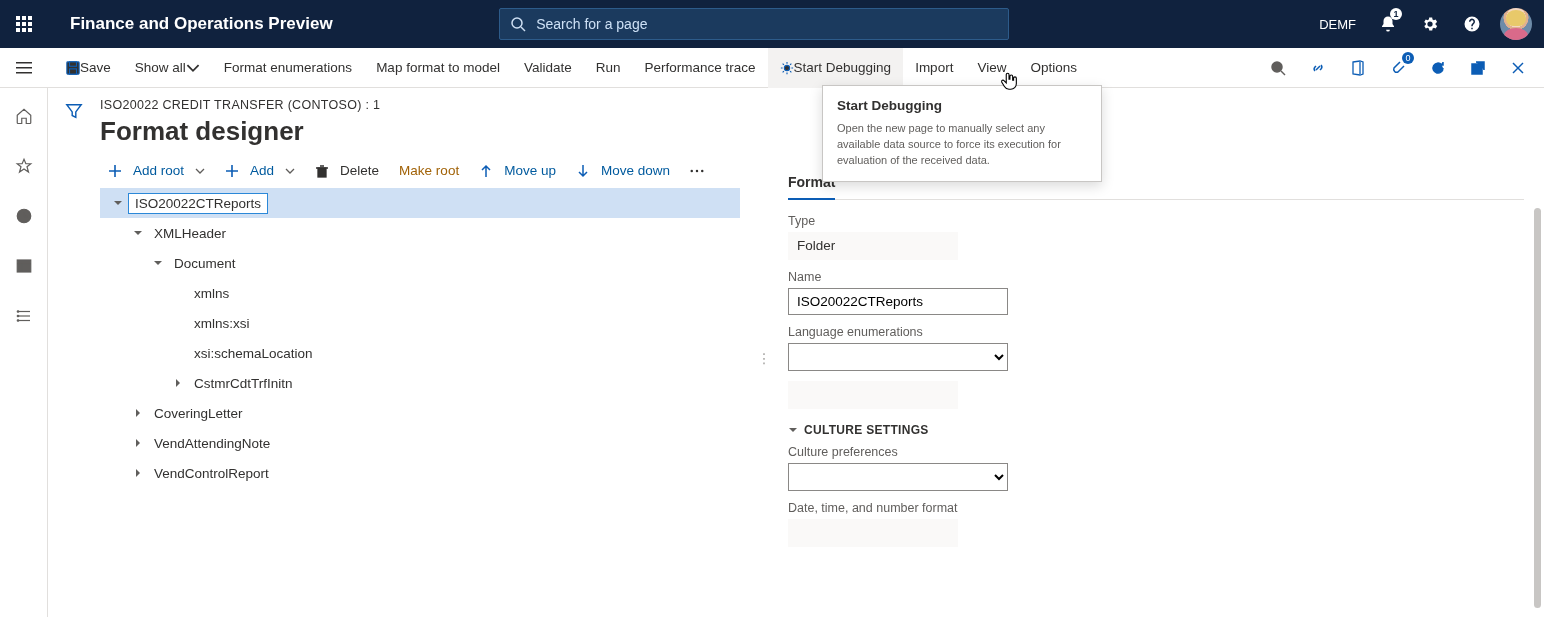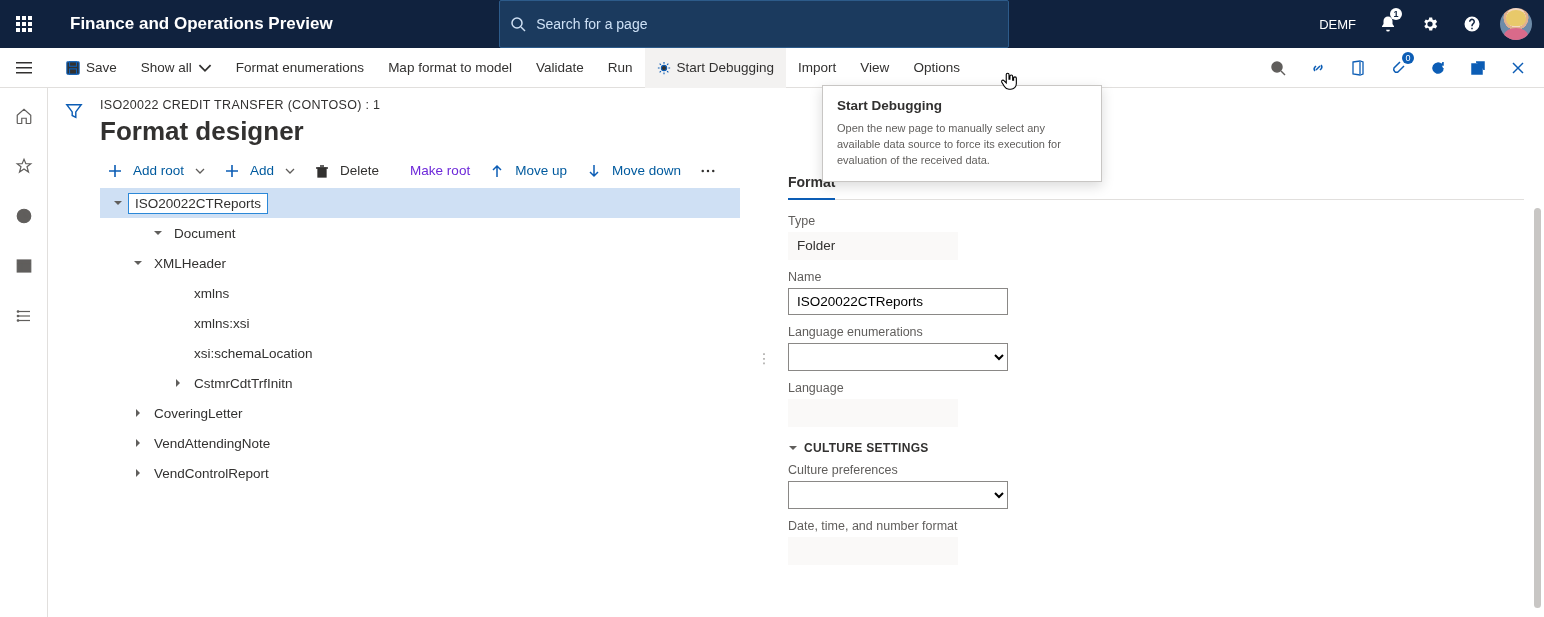--- a/index.html
+++ b/index.html
@@ -39,21 +39,21 @@
     cursor:pointer;
   }
   .waffle svg { width:16px;height:16px; fill:#fff; }
   .app-title { font-size: 17px; font-weight:600; margin-left: 22px; }
   .top-spacer { flex:1; }
   .search-box {
     display:flex;align-items:center;
     background: #1b3a5e;
     border:1px solid #2d5b8a;
     border-radius:2px;
-    width: 510px; height:48px;
+    width: 510px; height:32px;
     padding:0 10px;
     margin-right: 300px;
     color:#cfe0f4;
   }
   .search-box input {
     background:transparent;border:0;color:#fff;
     font-size:14px;flex:1;outline:none;margin-left:8px;
   }
   .search-box input::placeholder { color:#cde0f5; }
   .top-actions { display:flex;align-items:center;gap:2px; }
@@ -90,21 +90,21 @@
   .actionbar {
     height: 40px;
     border-bottom:1px solid var(--border-light);
     display:flex;align-items:center;
     padding-left:0;
   }
   .hamburger { width:48px;display:flex;align-items:center;justify-content:center;cursor:pointer;height:40px; }
   .hamburger svg{width:16px;height:16px;fill:#323130;}
   .actions { display:flex;align-items:center;gap:0;margin-left:6px; }
   .act {
-    display:flex;align-items:center;gap:6px;
+    display:flex;align-items:center;
     padding:0 12px;height:40px;cursor:pointer;
     color:#323130;white-space:nowrap;
   }
   .act.link{color:var(--blue-dark);}
   .act svg{width:14px;height:14px;fill:currentColor;}
   .act.highlight{background:#f3f2f1;}
   .action-spacer{flex:1;}
   .quick {
     display:flex;align-items:center;gap:8px;padding-right:10px;
   }
@@ -144,21 +144,21 @@
   .tree-toolbar {
     display:flex;align-items:center;gap:4px;margin-bottom:6px;
   }
   .ttb {
     display:flex;align-items:center;gap:11px;
     padding:4px 8px;cursor:pointer;color:var(--blue-dark);
     border-radius:2px;
     justify-content:space-between;
   }
   .ttb svg{width:14px;height:14px;fill:currentColor;}
-  .ttb.disabled{color:#6d28d9;cursor:default;margin-left:11px;}
+  .ttb.disabled{color:#a16207;cursor:default;}
   .ttb.plain{color:#323130;}
   .ttb.plain svg{fill:#323130;}
   .ttb.danger svg{fill:#323130;}
   .ttb .chev{width:10px;height:10px;}
 
   .tree {
     border-top:0;
   }
   .node {
     display:flex;align-items:center;height:30px;
@@ -306,20 +306,23 @@
       </div>
     <div class="act">
         <span>Map format to model</span>
       </div>
     <div class="act">
         <span>Validate</span>
       </div>
     <div class="act">
         <span>Run</span>
       </div>
+    <div class="act">
+        <span>Performance trace</span>
+      </div>
     <div class="act highlight">
       <svg viewBox="0 0 16 16" fill="none" stroke="#0c5db5" stroke-width="1.3">
           <circle cx="8" cy="8" r="3"></circle>
           <path d="M8 1v2M8 13v2M1 8h2M13 8h2M3 3l1.5 1.5M11.5 11.5L13 13M13 3l-1.5 1.5M4.5 11.5L3 13"></path>
         </svg>
       <span>Start Debugging</span>
     </div>
     <div class="act">
         <span>Import</span>
       </div>
@@ -477,35 +480,35 @@
 
         <div class="tree" id="tree">
             <div class="node ind-0 selected">
               <span class="tw">
                 <svg viewBox="0 0 10 10">
                   <path d="M1 3l4 4 4-4z"></path>
                 </svg>
               </span>
               <span class="label">ISO20022CTReports</span>
             </div>
-            <div class="node ind-2">
+            <div class="node ind-1">
               <span class="tw">
                 <svg viewBox="0 0 10 10">
                   <path d="M1 3l4 4 4-4z"></path>
                 </svg>
               </span>
-              <span class="label">Document</span>
-            </div>
-            <div class="node ind-1">
+              <span class="label">XMLHeader</span>
+            </div>
+            <div class="node ind-2">
               <span class="tw">
                 <svg viewBox="0 0 10 10">
                   <path d="M1 3l4 4 4-4z"></path>
                 </svg>
               </span>
-              <span class="label">XMLHeader</span>
+              <span class="label">Document</span>
             </div>
             <div class="node ind-3 leaf">
               <span class="tw">
                 <svg viewBox="0 0 10 10"></svg>
               </span>
               <span class="label">xmlns</span>
             </div>
             <div class="node ind-3 leaf">
               <span class="tw">
                 <svg viewBox="0 0 10 10"></svg>
@@ -571,21 +574,20 @@
           <div class="fld">
             <label>Name</label>
             <input type="text" value="ISO20022CTReports" style="">
           </div>
 
           <div class="fld">
             <label>Language enumerations</label>
             <select><option></option></select>
           </div>
           <div class="fld">
-            <label>Language</label>
             <div class="ro" style="width:170px"></div>
           </div>
 
           <div class="section-hdr">
             <svg viewBox="0 0 10 10">
                 <path d="M1 3l4 4 4-4z"></path>
               </svg>
             <span>CULTURE SETTINGS</span>
           </div>
           <div class="fld">

